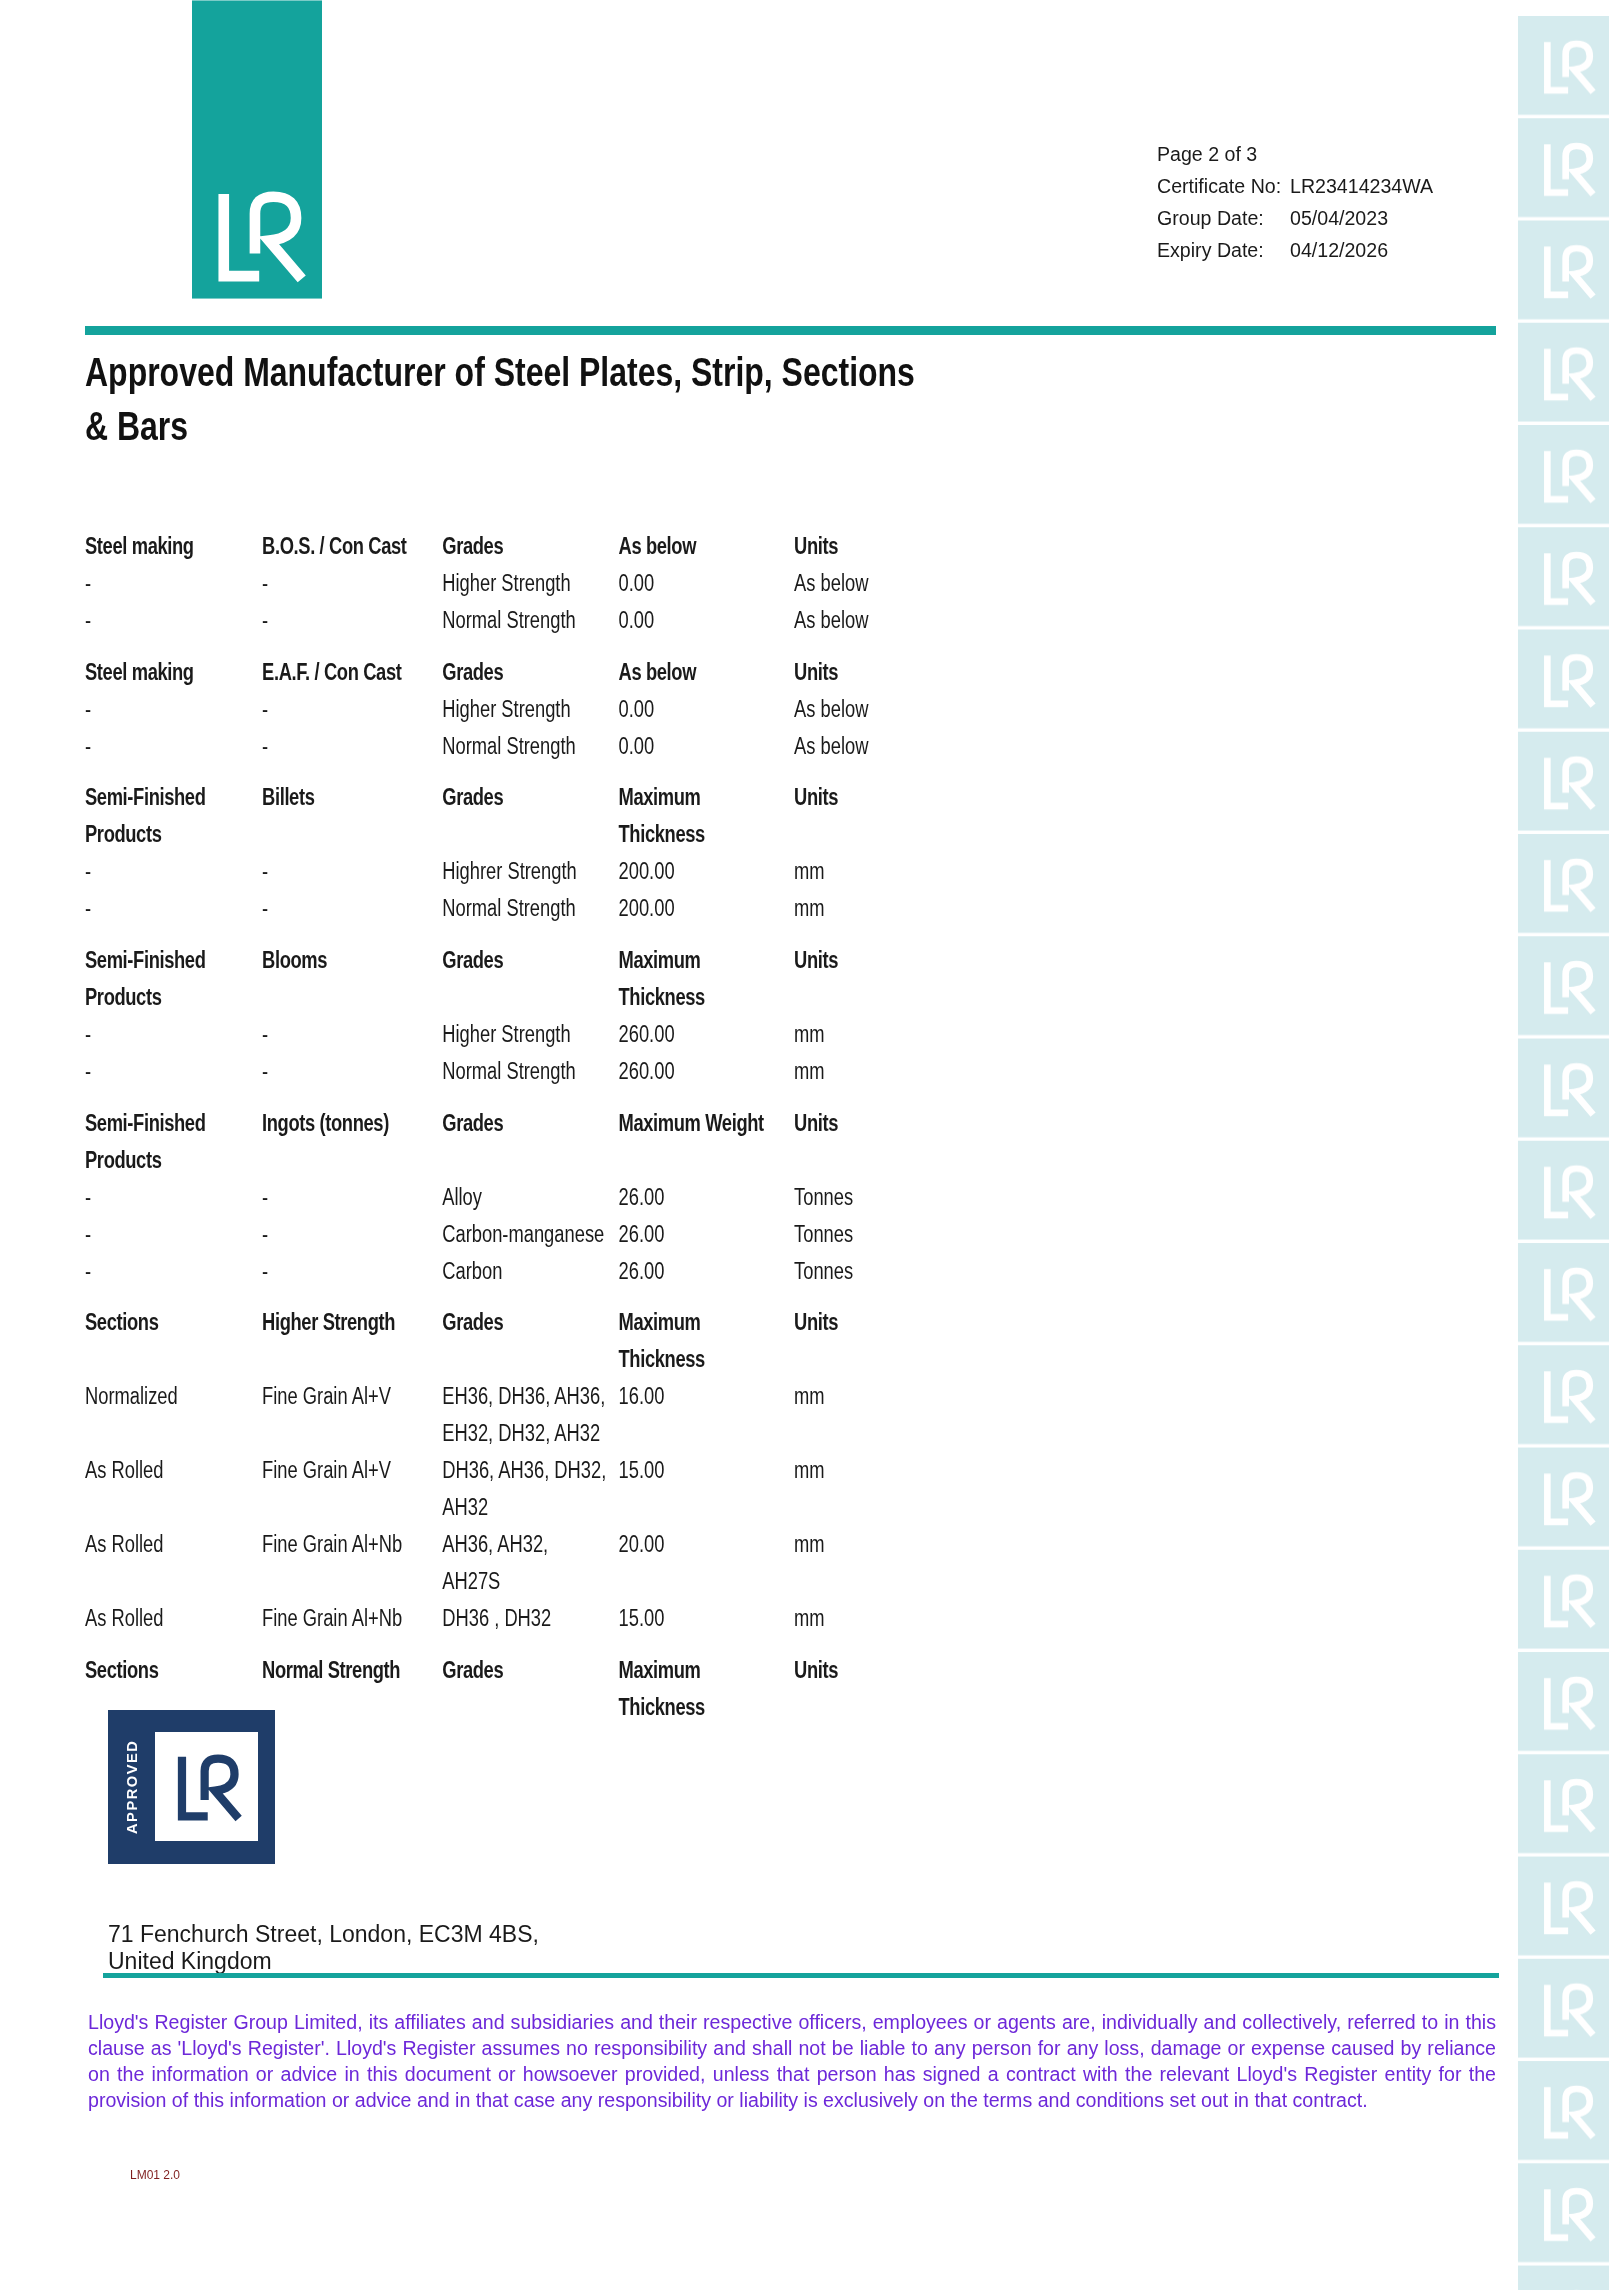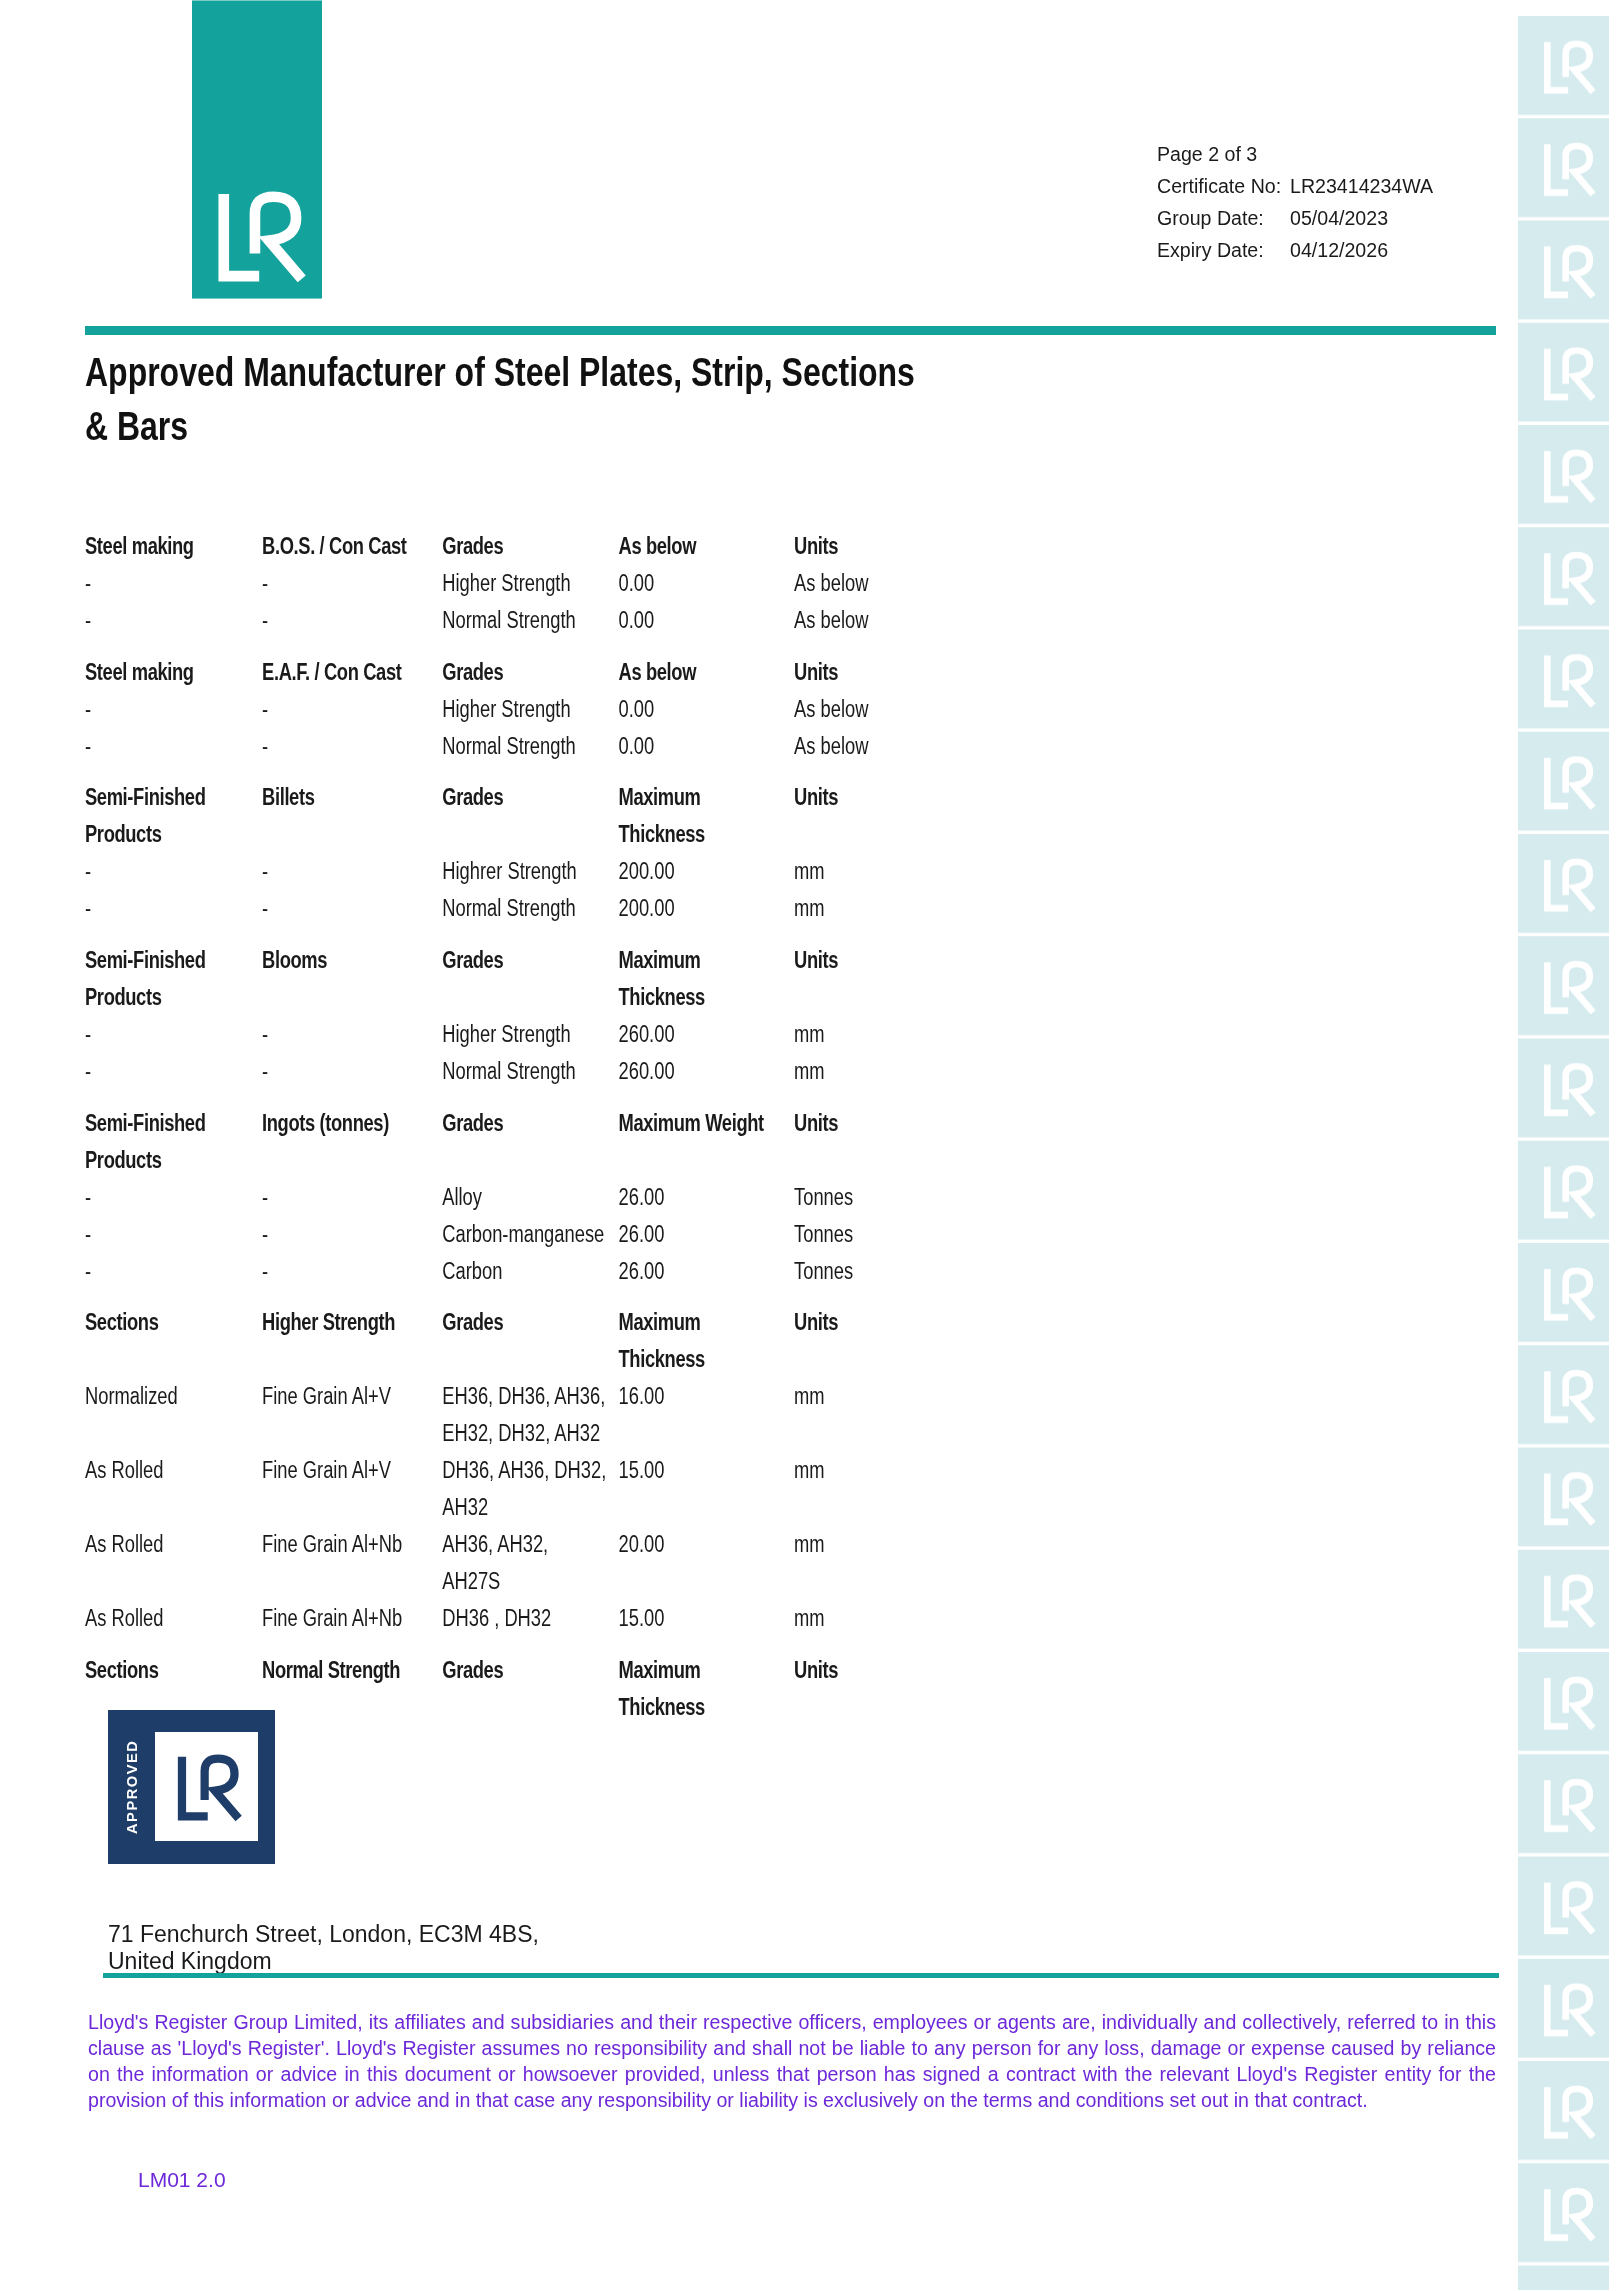--- a/index.html
+++ b/index.html
@@ -30,21 +30,21 @@
 
   
   .stamp{position:absolute;left:108px;top:1710px;width:167px;height:154px;background:#1f3d69;}
   .ap-txt{position:absolute;left:0;top:0;width:47px;height:100%;display:flex;align-items:center;justify-content:center;
           writing-mode:vertical-rl;transform:rotate(180deg);color:#fff;font-size:14.7px;font-weight:700;letter-spacing:1.5px;}
   .ap-box{position:absolute;right:16.7px;top:21.6px;width:103px;height:109px;background:#ffffff;}
 
   
   .address{position:absolute;left:108px;top:1921px;width:451px;font-size:23px;line-height:27.4px;}
   .disclaimer{position:absolute;left:88px;top:2009px;width:1408px;font-size:19.6px;line-height:26px;text-align:justify;color:#6d28d9;}
-  .formref{position:absolute;left:138px;top:2168px;font-size:21px;color:#6d28d9;}
+  .formref{position:absolute;left:130px;top:2168px;font-size:12px;color:#7f1d1d;}
 
   
   .wm{position:absolute;left:1518px;top:13.7px;}
 </style>
 </head>
 <body>
 
 <div class="page">
 
   <svg width="0" height="0" style="position:absolute" aria-hidden="true">

